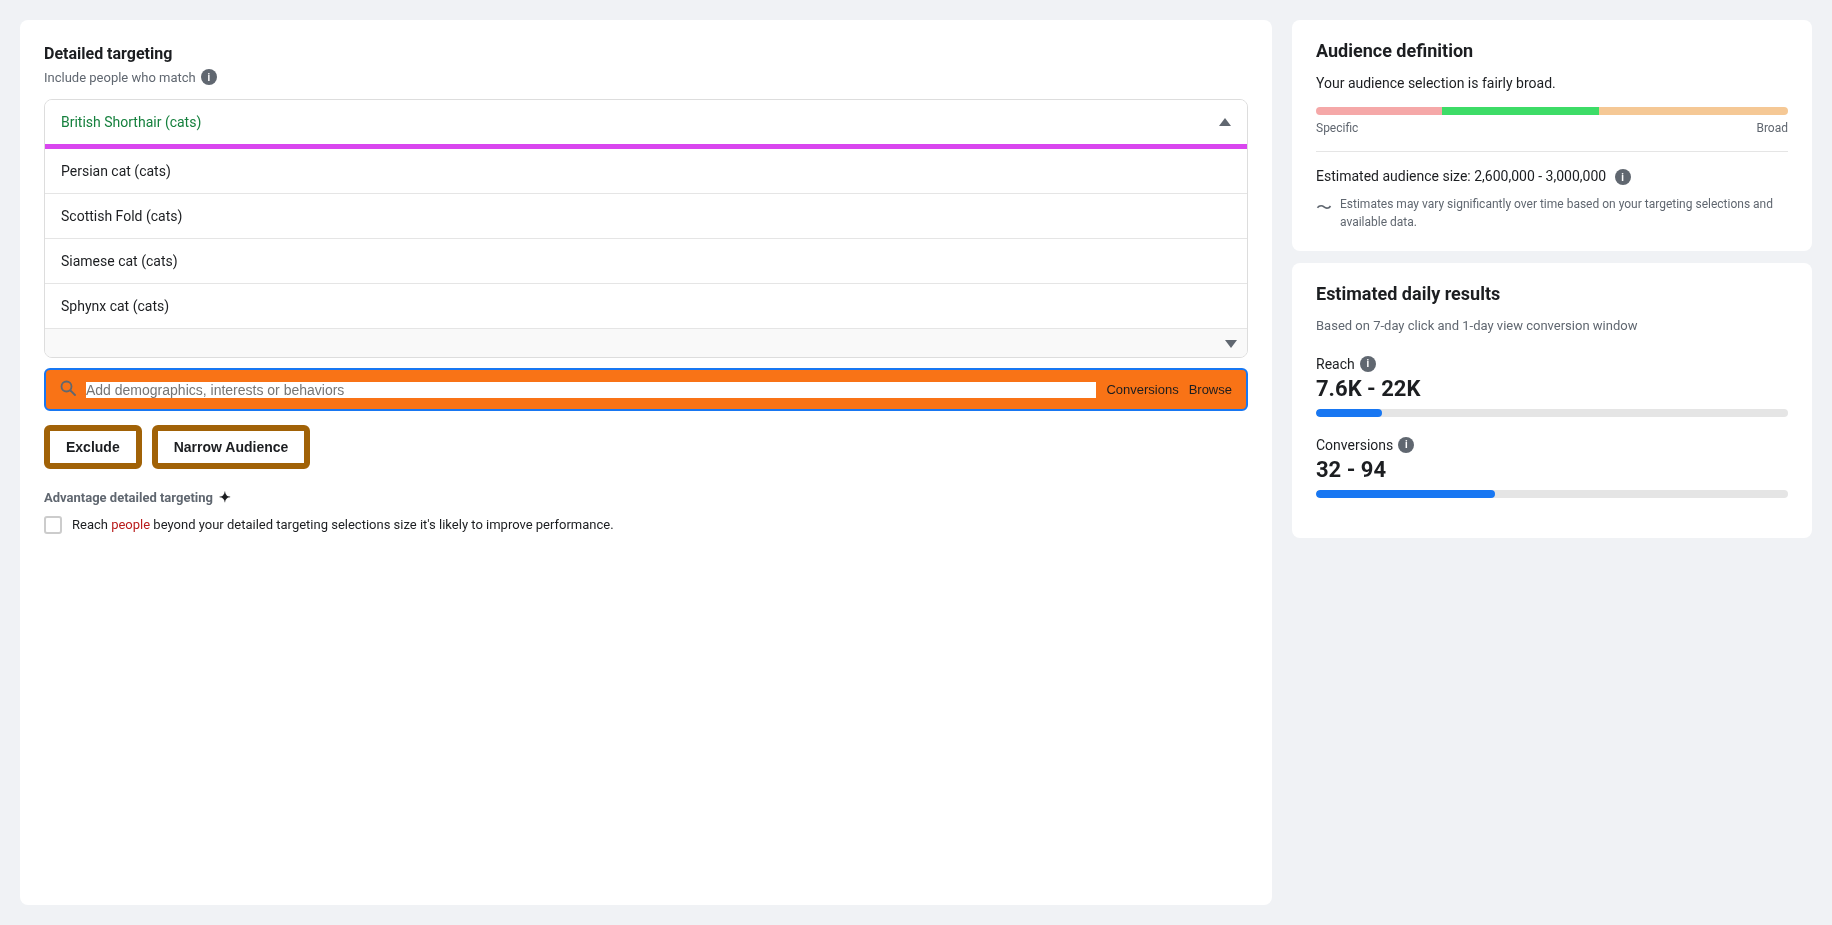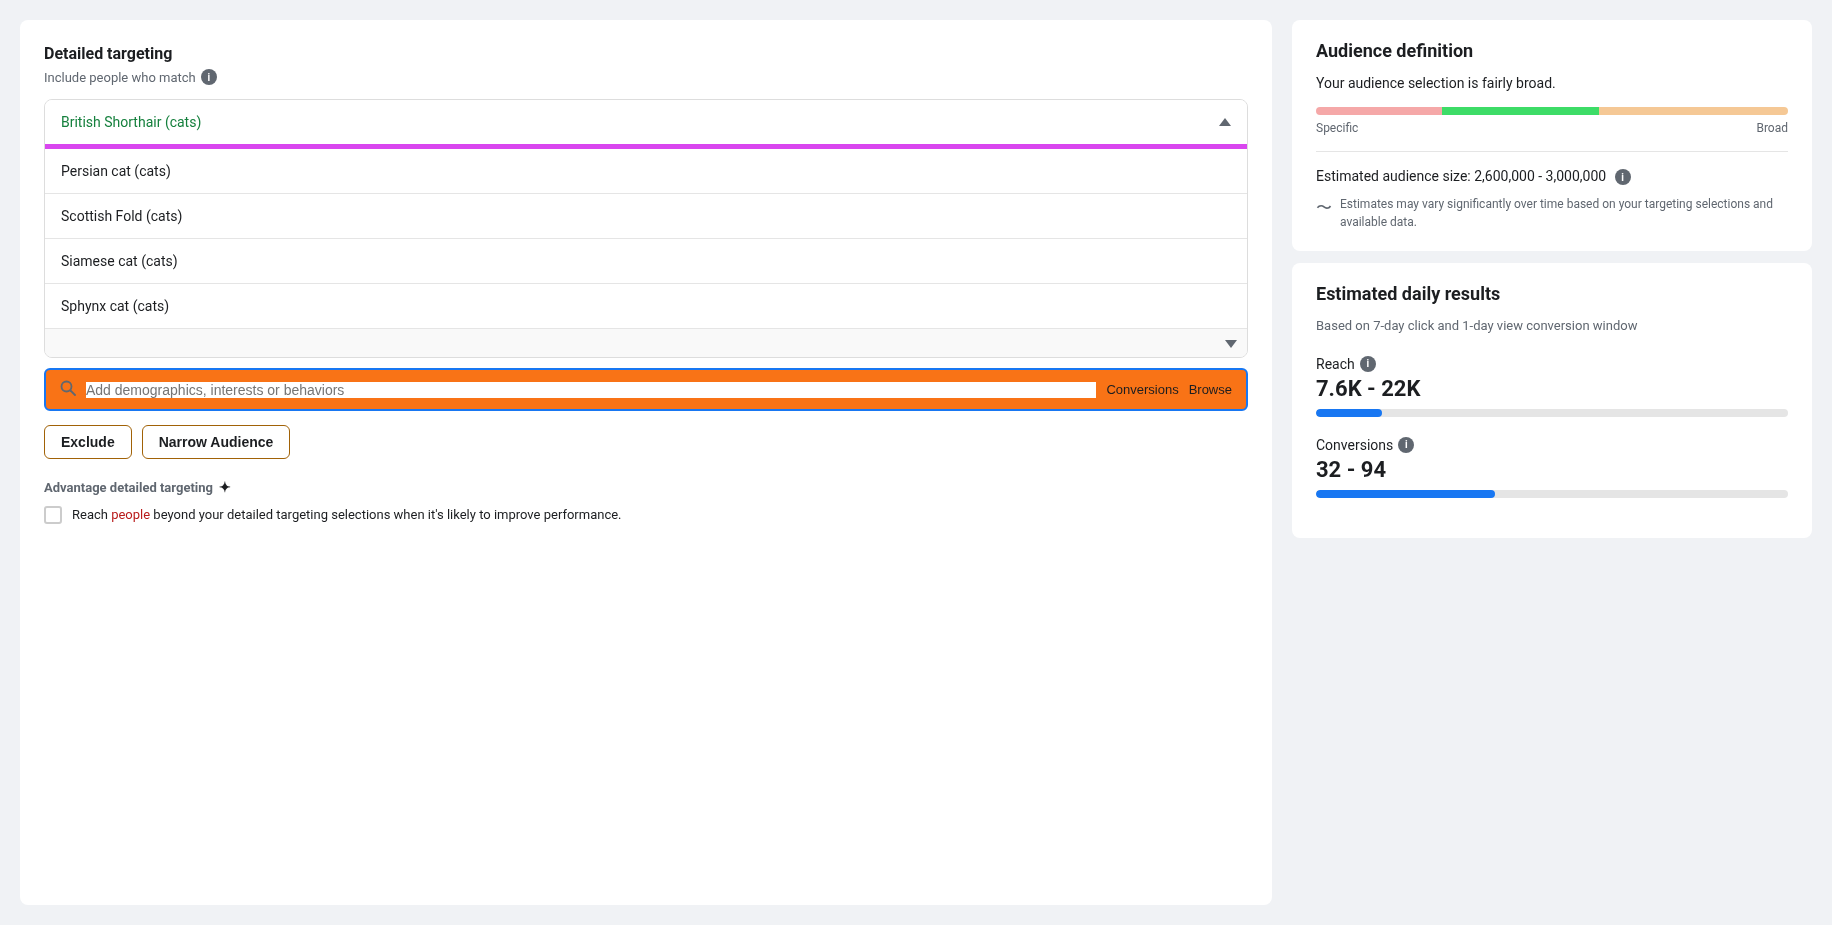--- a/index.html
+++ b/index.html
@@ -151,21 +151,21 @@
       font-weight: 500;
     }
     
     .buttons-row {
       display: flex;
       gap: 10px;
       margin-bottom: 20px;
     }
     .outline-btn {
       padding: 8px 16px;
-      border: 1px solid #a16207;
+      border: 6px solid #a16207;
       border-radius: 6px;
       background: #fff;
       font-size: 14px;
       font-weight: 600;
       color: #1c1e21;
       cursor: pointer;
     }
     
     .advantage-section {
       margin-top: 4px;
@@ -389,21 +389,21 @@
     </div>
 
     <div class="advantage-section">
       <div class="advantage-title">
         <span>Advantage detailed targeting</span>
         <span class="sparkle-icon">✦</span>
       </div>
       <div class="advantage-description">
         <div class="checkbox-box"></div>
         <span>
-          <span>Reach </span><span class="link-text">people</span><span> beyond your detailed targeting selections when it's likely to improve performance.</span>
+          <span>Reach </span><span class="link-text">people</span><span> beyond your detailed targeting selections size it's likely to improve performance.</span>
         </span>
       </div>
     </div>
   </div>
 
   <div class="right-panel">
 
     <div class="card">
       <div class="card-title">Audience definition</div>
       <div class="audience-description">Your audience selection is fairly broad.</div>

